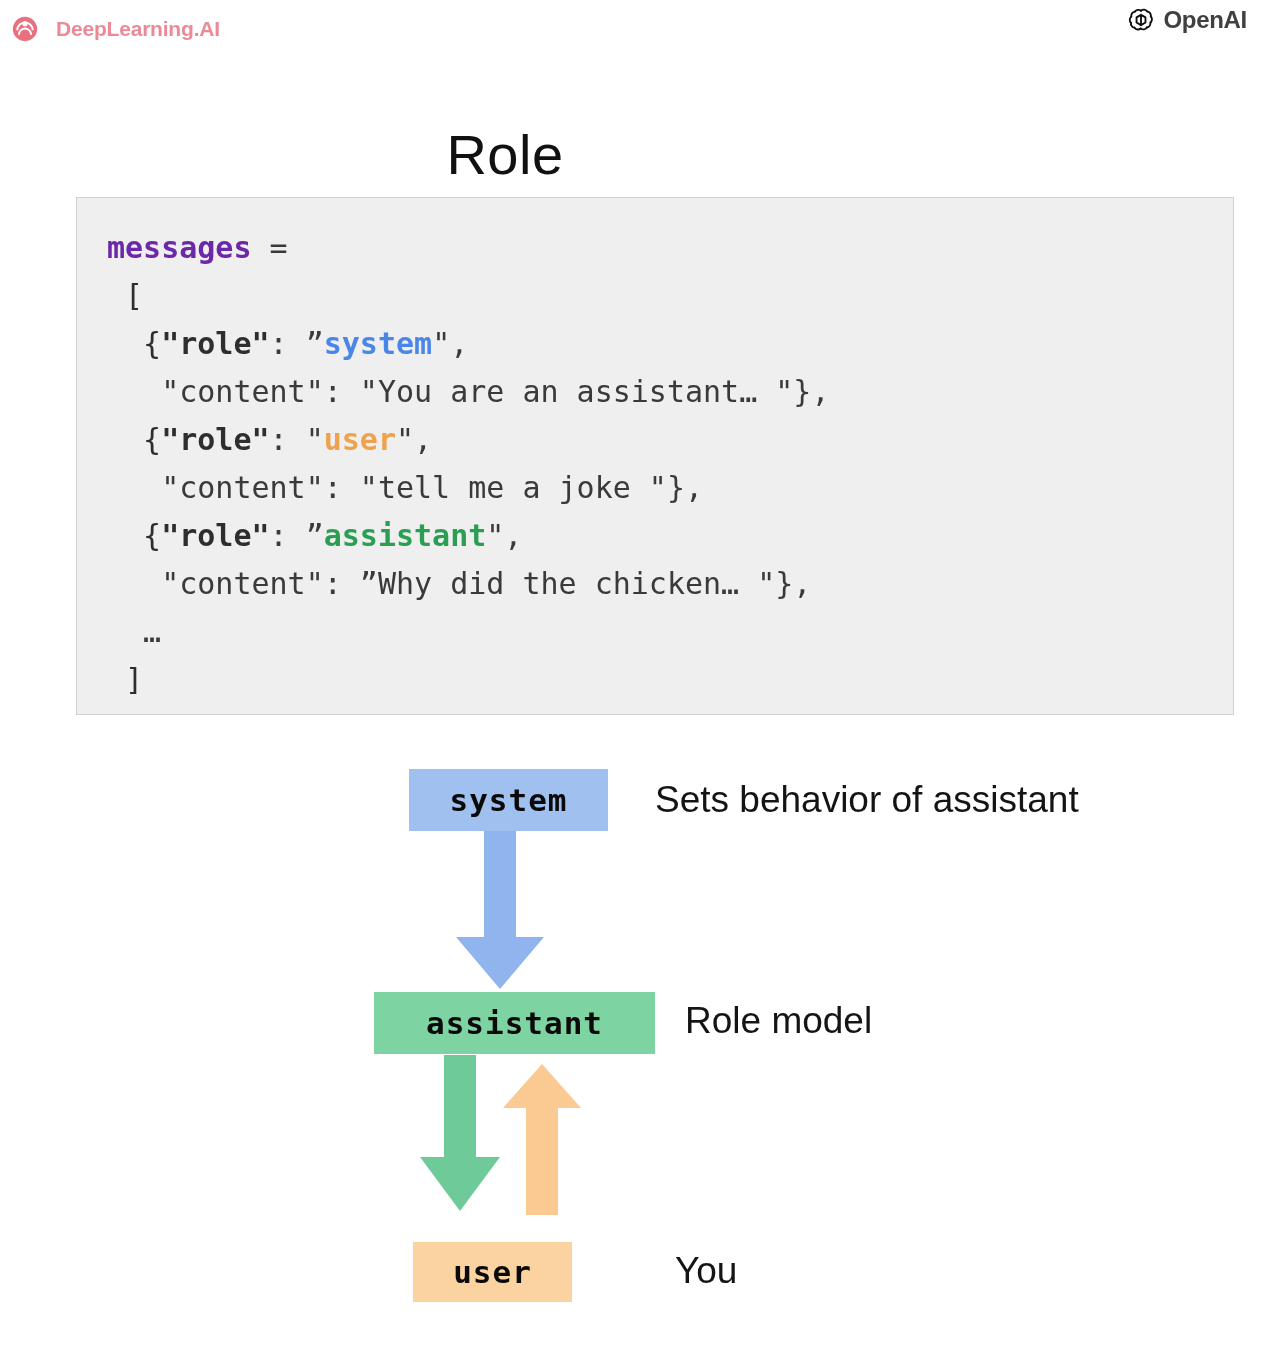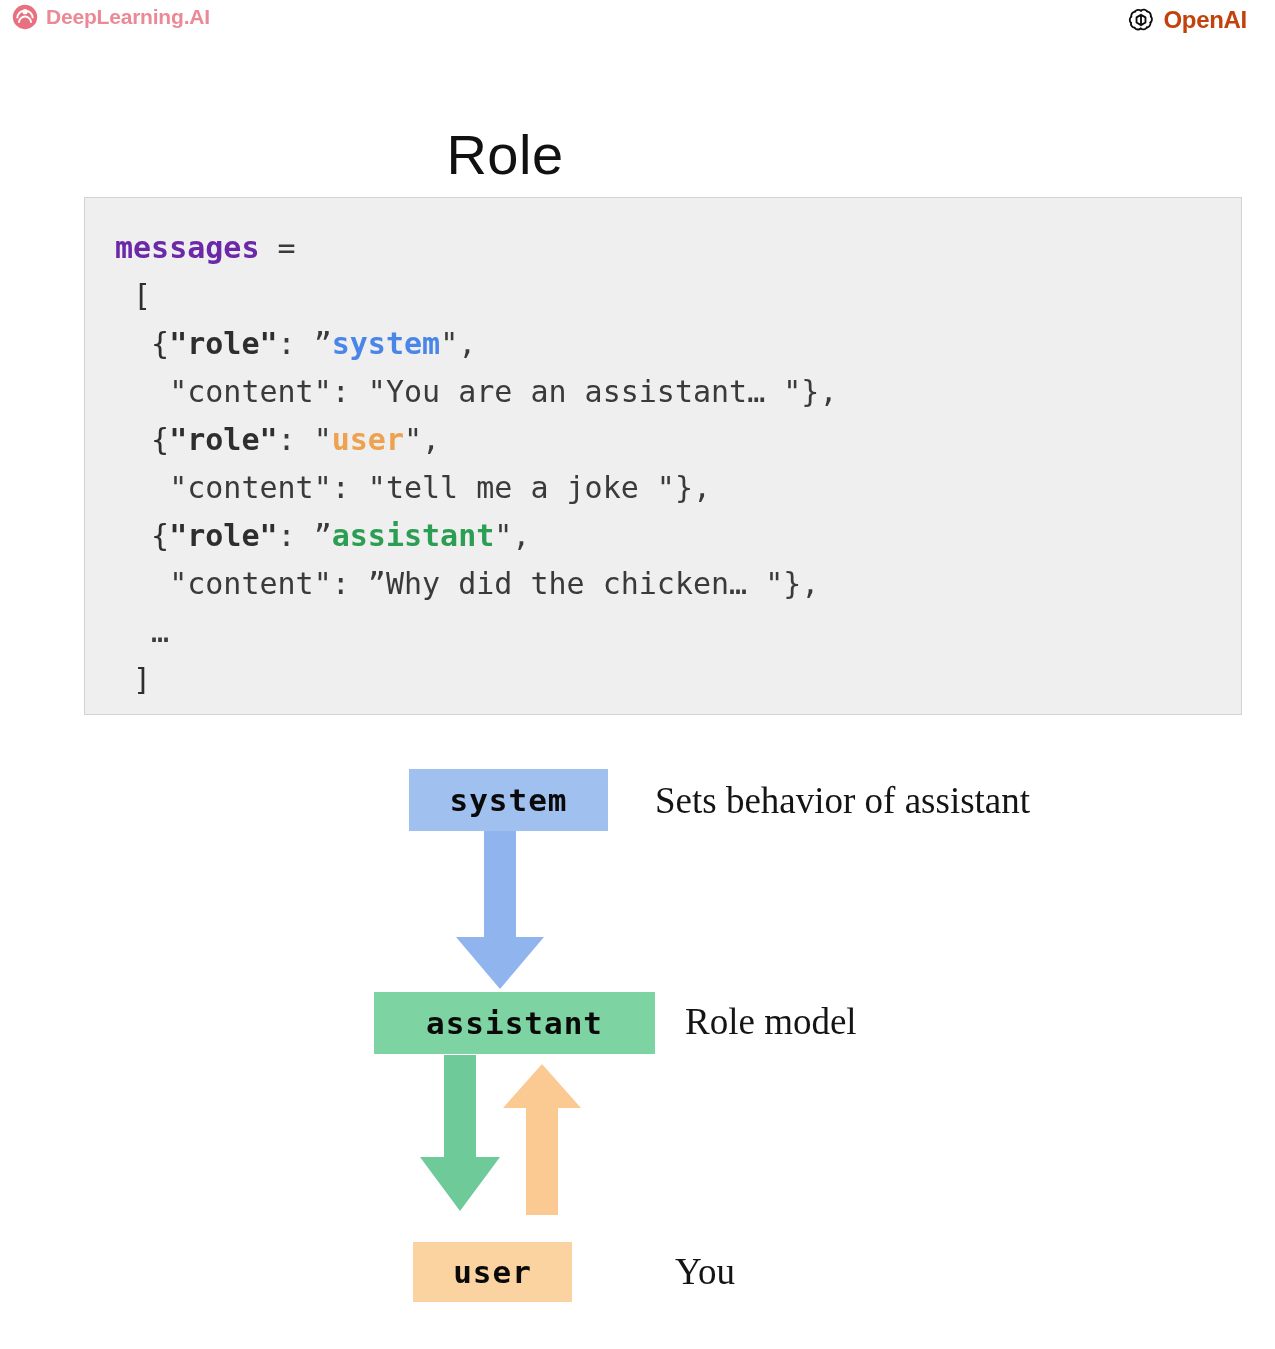--- a/index.html
+++ b/index.html
@@ -12,24 +12,24 @@
     height: 1349px;
     position: relative;
     font-family: "Liberation Sans", sans-serif;
     overflow: hidden;
   }
 
   
   .brand-dl {
     position: absolute;
     left: 12px;
-    top: 4px;
+    top: 16px;
     display: flex;
     align-items: center;
-    gap: 8px;
+    gap: 18px;
   }
   .brand-dl .dl-mark { width: 26px; height: 26px; display: block; }
   .brand-dl .dl-text {
     font-size: 21px;
     font-weight: 700;
     letter-spacing: -0.2px;
     color: #eb8a96;
     font-family: "Liberation Sans", sans-serif;
   }
 
@@ -39,21 +39,21 @@
     top: 6px;
     display: flex;
     align-items: center;
     gap: 8px;
   }
   .brand-oai .oai-mark { width: 28px; height: 28px; display: block; }
   .brand-oai .oai-text {
     font-size: 24px;
     font-weight: 700;
     letter-spacing: -0.3px;
-    color: #c2410c;
+    color: #404040;
     font-family: "Liberation Sans", sans-serif;
     text-align: right;
   }
 
   
   .page-title {
     position: absolute;
     left: 0;
     top: 122px;
     width: 1010px;
@@ -61,21 +61,21 @@
     font-size: 56px;
     font-weight: 400;
     color: #111111;
     letter-spacing: 0.5px;
     font-family: "Liberation Sans", sans-serif;
   }
 
   
   .code-block {
     position: absolute;
-    left: 84px;
+    left: 76px;
     top: 197px;
     width: 1158px;
     height: 518px;
     background: #efefef;
     border: 1px solid #d2d2d2;
     box-sizing: border-box;
     padding: 26px 4px 0 30px;
   }
   .code-line {
     font-family: "DejaVu Sans Mono", "Liberation Mono", monospace;
@@ -108,21 +108,21 @@
     font-size: 31px;
     color: #0a0a0a;
     letter-spacing: 1px;
   }
   .box-system    { left: 409px;  top: 769px;  width: 199px; height: 62px; background: #a0c0ef; }
   .box-assistant { left: 374px;  top: 992px;  width: 281px; height: 62px; background: #7ed3a2; }
   .box-user      { left: 413px;  top: 1242px; width: 159px; height: 60px; background: #fbd3a1; }
 
   .role-caption {
     position: absolute;
-    font-family: Liberation Serif, serif;
+    font-family: Liberation Sans, sans-serif;
     font-size: 37px;
     font-weight: 400;
     color: #141414;
     white-space: nowrap;
   }
   .cap-system    { left: 655px; top: 779px; }
   .cap-assistant { left: 685px; top: 1000px; }
   .cap-user      { left: 675px; top: 1250px; }
 
   .arrow-svg { position: absolute; display: block; }

